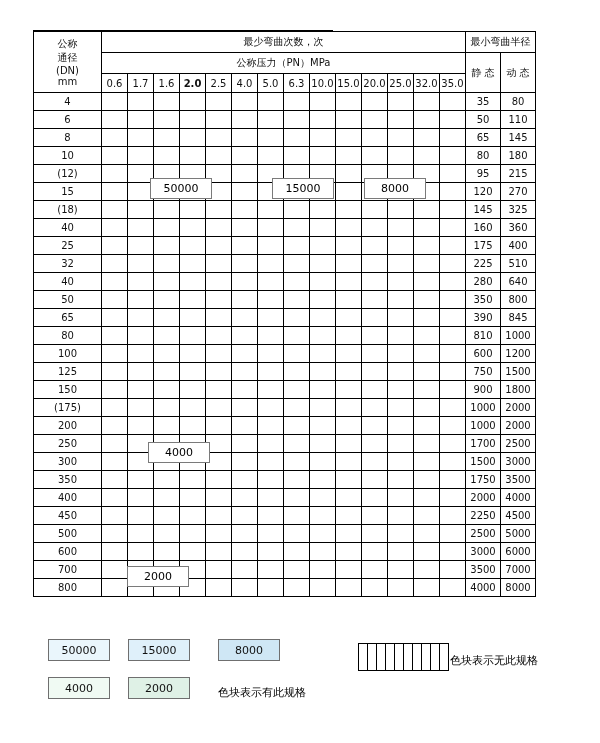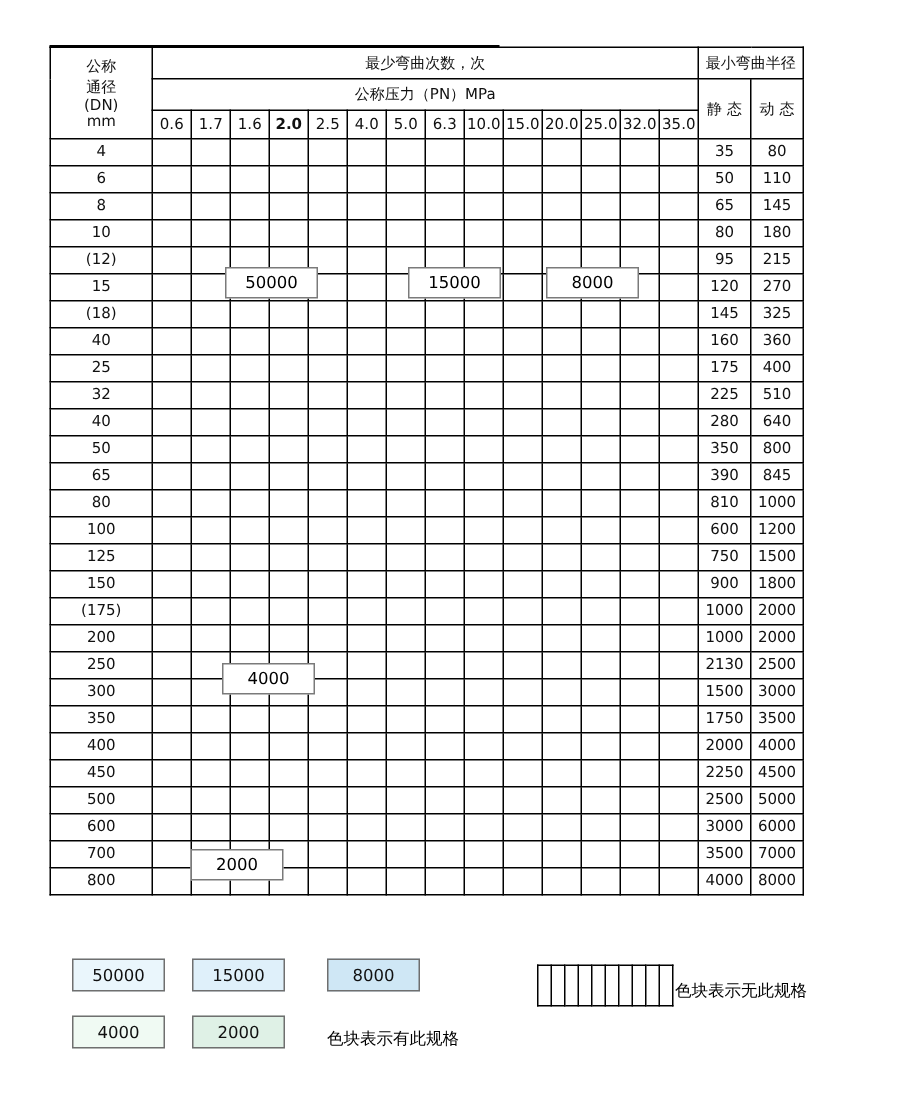--- a/index.html
+++ b/index.html
@@ -503,21 +503,21 @@
           <td class="cell f-none"></td>
           <td class="cell f-none"></td>
           <td class="cell f-none"></td>
           <td class="cell f-none"></td>
           <td class="cell f-none"></td>
           <td class="cell f-none"></td>
           <td class="cell f-none"></td>
           <td class="cell f-none"></td>
           <td class="cell f-none"></td>
           <td class="cell f-none"></td>
-          <td class="rv">2130</td>
+          <td class="rv">1700</td>
           <td class="rv">2500</td>
         </tr>
         <tr>
           <td class="dn">300</td>
           <td class="cell f-lgreen"></td>
           <td class="cell f-lgreen"></td>
           <td class="cell f-lgreen"></td>
           <td class="cell f-none"></td>
           <td class="cell f-none"></td>
           <td class="cell f-none"></td>

